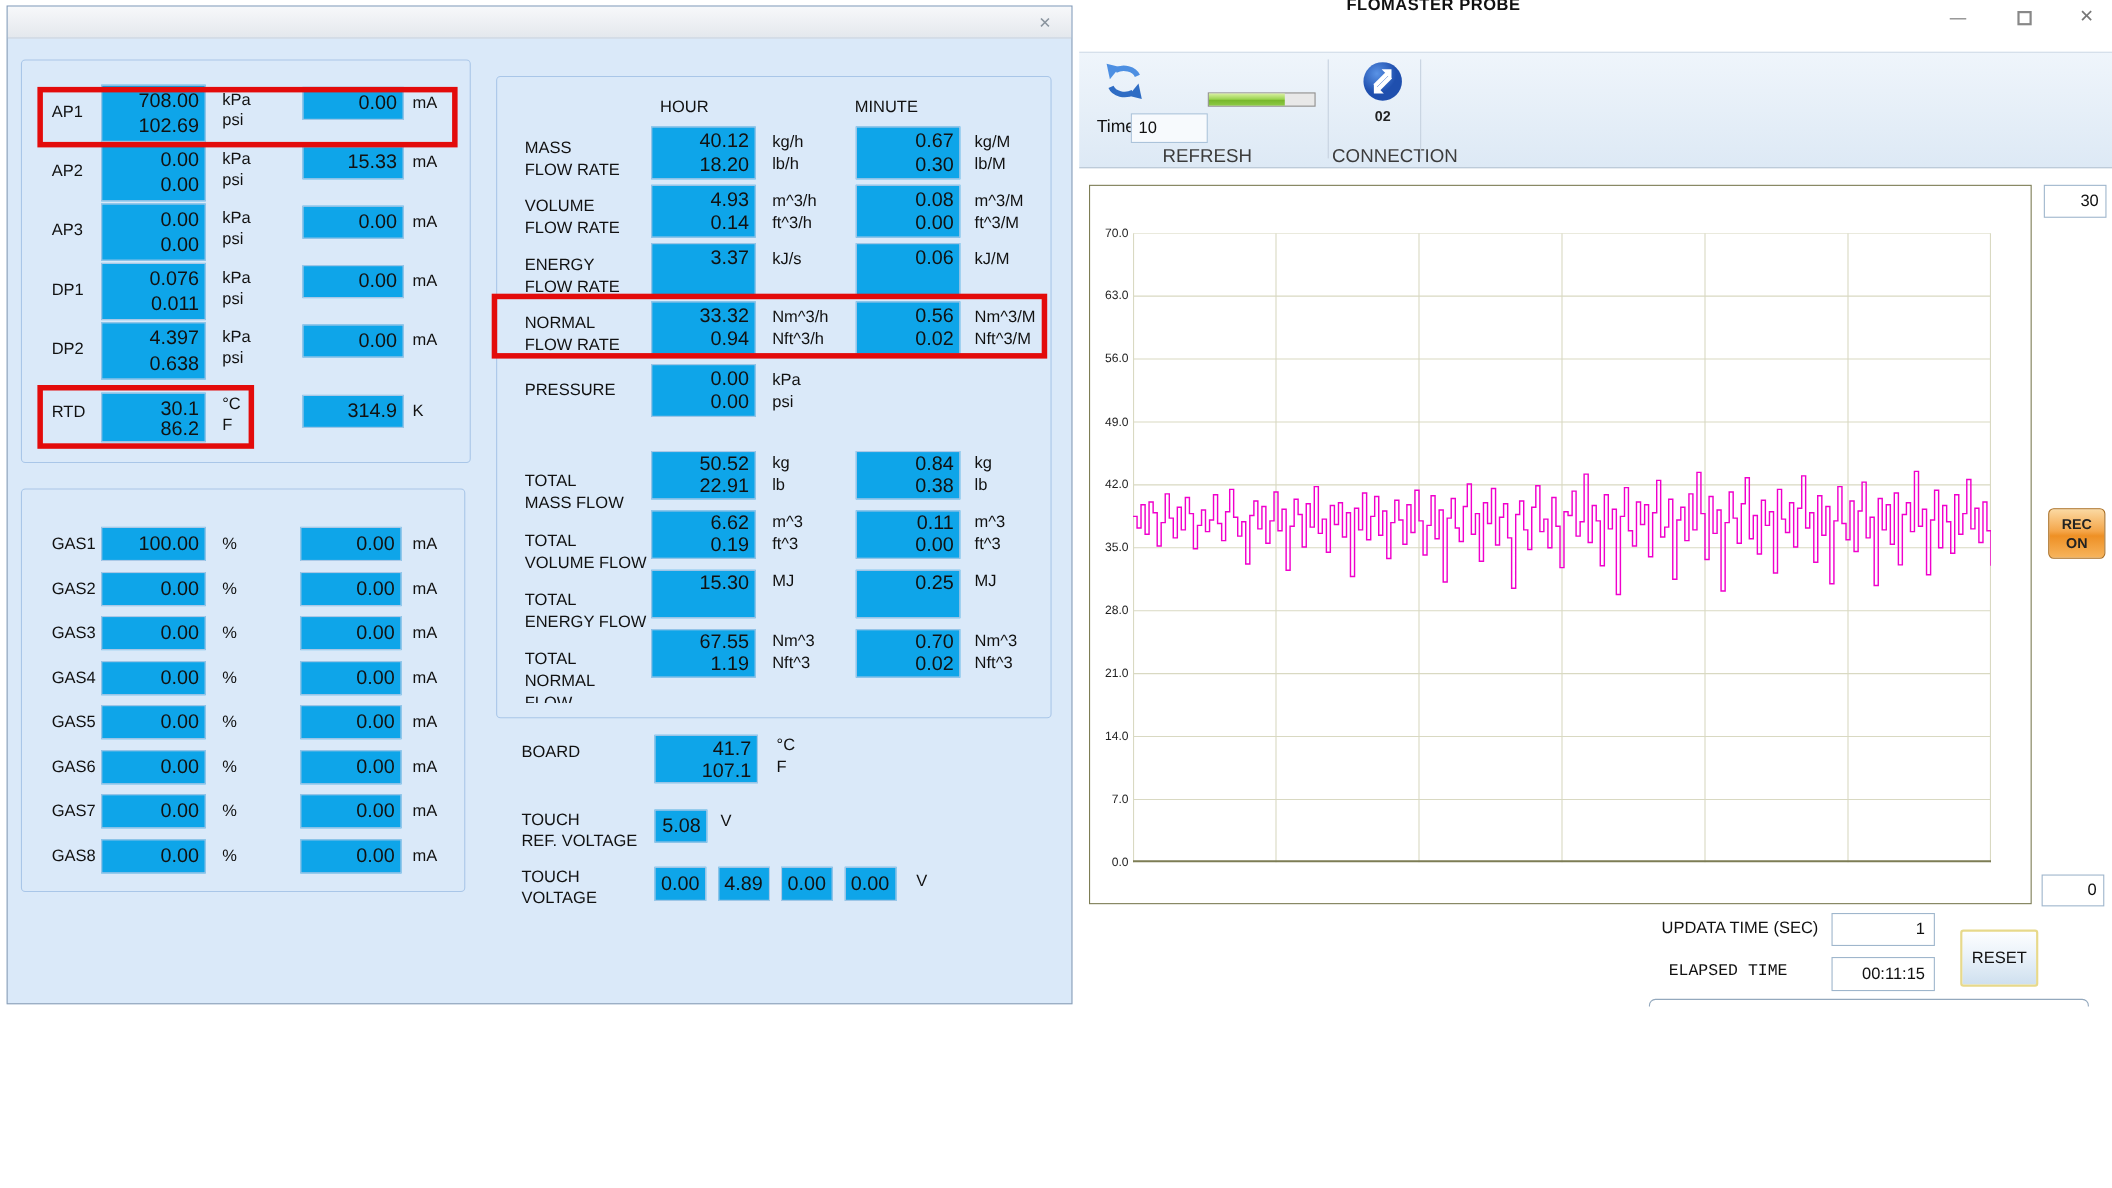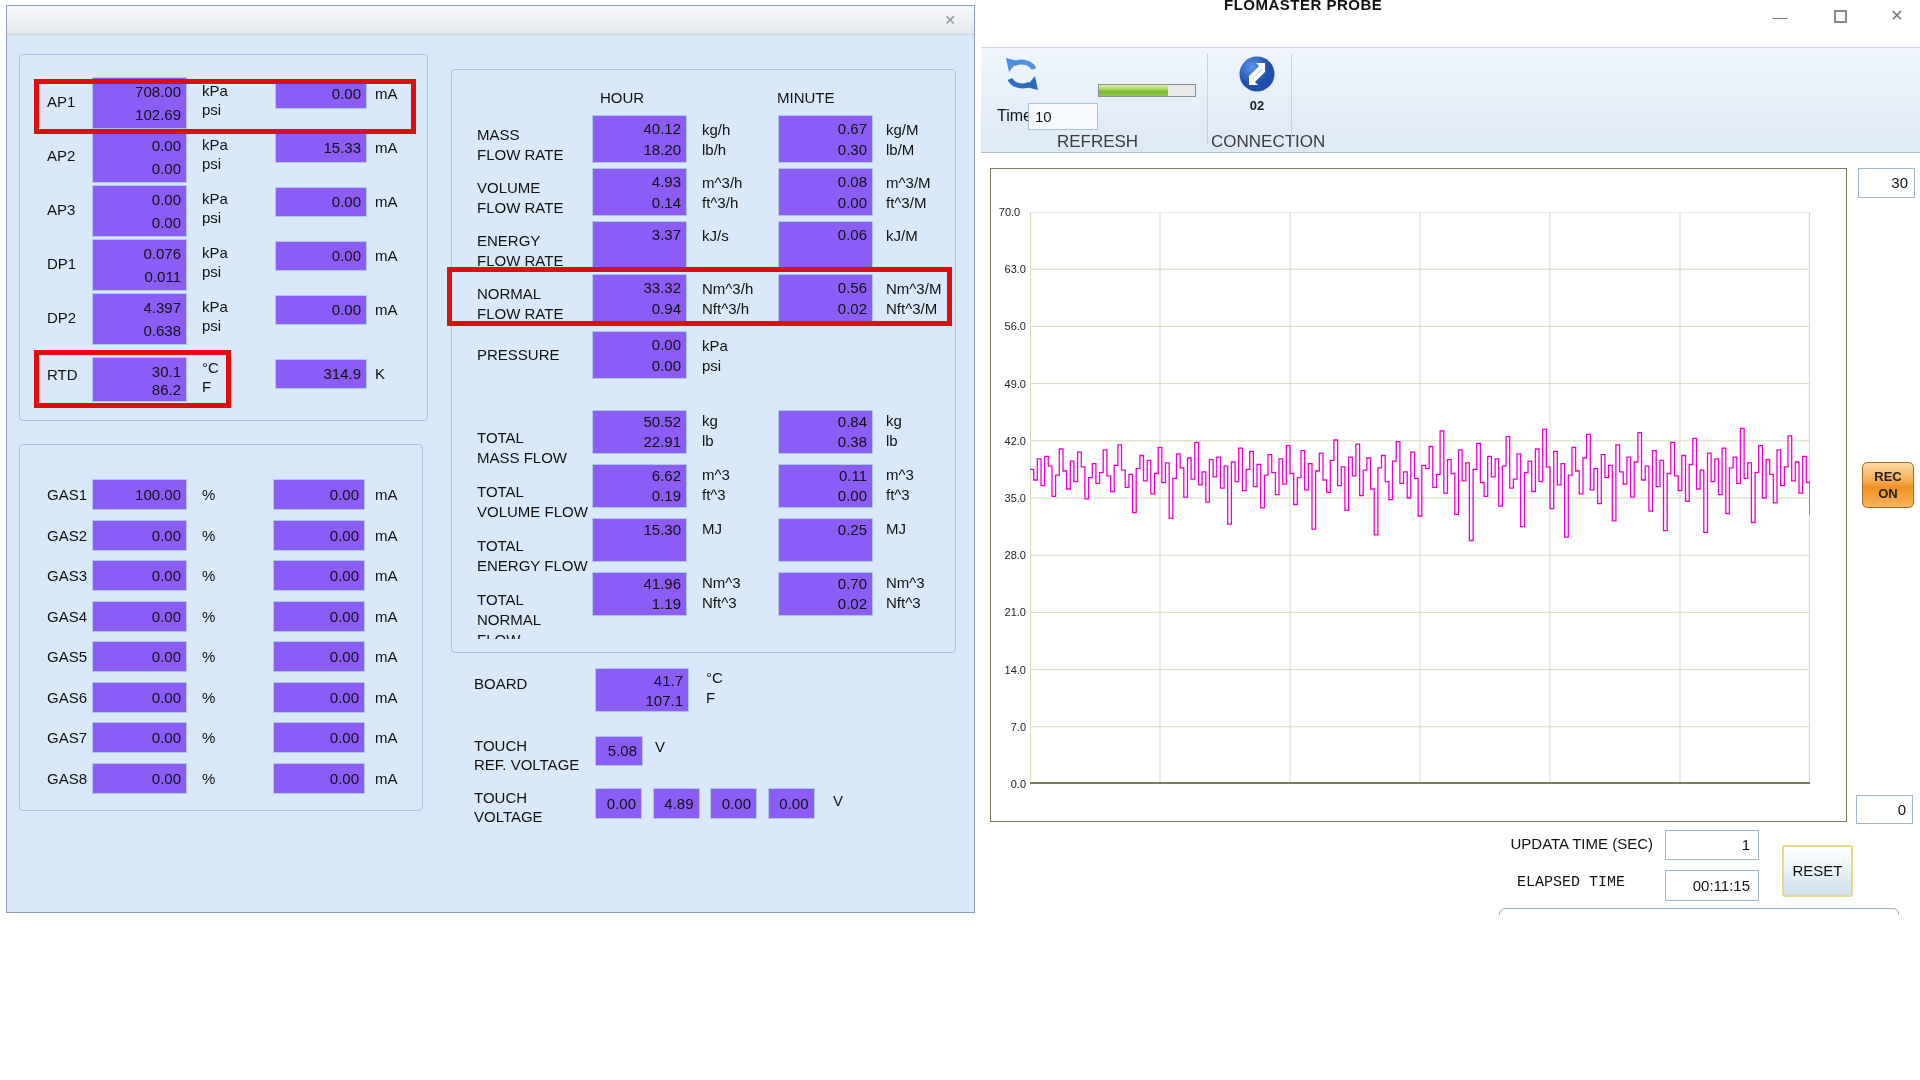--- a/index.html
+++ b/index.html
@@ -11,21 +11,21 @@
   #dlg-titlebar{position:absolute;left:0;top:0;right:0;height:28px;
       background:linear-gradient(#f7f8fa,#e4e8ed);border-bottom:1px solid #cdd4dc;}
   #dlg-close{position:absolute;right:12px;top:4px;width:24px;height:20px;text-align:center;
       font-size:14px;color:#8a949e;line-height:20px;cursor:default;}
   .panel{position:absolute;border:1px solid #a9c6e8;border-radius:4px;box-sizing:border-box;}
   #panelA{left:12px;top:48px;width:409px;height:367px;}
   #panelB{left:12px;top:438px;width:404px;height:367px;}
   #panelM{left:444px;top:63px;width:505px;height:584px;overflow:hidden;}
   .rowhost{position:absolute;left:0;top:0;right:0;bottom:0;}
   .lbl{position:absolute;font-size:15px;line-height:19px;white-space:pre;}
-  .box{position:absolute;background:#8b5cf6;border:1px solid #abc8e6;box-sizing:border-box;font-size:15px;}
+  .box{position:absolute;background:#0ea5e9;border:1px solid #abc8e6;box-sizing:border-box;font-size:18px;}
   .box .l1,.box .l2{position:absolute;left:0;right:5px;text-align:right;line-height:19px;}
   
   .s-row{position:absolute;left:0;right:0;height:52px;}
   .s-row:nth-of-type(1){top:22px}.s-row:nth-of-type(2){top:76px}.s-row:nth-of-type(3){top:130px}
   .s-row:nth-of-type(4){top:184px}.s-row:nth-of-type(5){top:238px}.s-row:nth-of-type(6){top:302px;height:45px}
   .s-row .row-lbl{left:27px;top:15px;}
   .s-row .vbox{left:72px;top:0;width:95px;height:52px;}
   .s-row .vbox .l1{top:4px}.s-row .vbox .l2{top:27px}
   .s-row .u1{left:182px;top:4px}.s-row .u2{left:182px;top:23px}
   .s-row .mabox{left:255px;top:2px;width:92px;height:30px;}
@@ -474,21 +474,21 @@
             </div>
             <div class="lbl mu1">MJ</div>
             <div class="lbl mu2"></div>
           </div>
 
           <div class="t-row">
             <div class="lbl tl1">TOTAL</div>
             <div class="lbl tl2">NORMAL</div>
             <div class="lbl tl3">FLOW</div>
             <div class="box hbox">
-              <div class="l1">41.96</div>
+              <div class="l1">67.55</div>
               <div class="l2">1.19</div>
             </div>
             <div class="lbl hu1">Nm^3</div>
             <div class="lbl hu2">Nft^3</div>
             <div class="box mbox">
               <div class="l1">0.70</div>
               <div class="l2">0.02</div>
             </div>
             <div class="lbl mu1">Nm^3</div>
             <div class="lbl mu2">Nft^3</div>
@@ -586,21 +586,21 @@
           <div class="ytick" style="top: 609px;">0.0</div>
           <div class="ytick" style="top: 551.8px;">7.0</div>
           <div class="ytick" style="top: 494.6px;">14.0</div>
           <div class="ytick" style="top: 437.4px;">21.0</div>
           <div class="ytick" style="top: 380.2px;">28.0</div>
           <div class="ytick" style="top: 323px;">35.0</div>
           <div class="ytick" style="top: 265.8px;">42.0</div>
           <div class="ytick" style="top: 208.6px;">49.0</div>
           <div class="ytick" style="top: 151.4px;">56.0</div>
           <div class="ytick" style="top: 94.2px;">63.0</div>
-          <div class="ytick" style="top: 37px; text-align: center;">70.0</div>
+          <div class="ytick" style="top: 37px;">70.0</div>
         </div>
       <div id="plot"><svg width="780" height="572" xmlns="http://www.w3.org/2000/svg">
             <line x1="0" y1="514.8" x2="780" y2="514.8" stroke="#d9d9c2" stroke-width="1"></line>
             <line x1="0" y1="457.6" x2="780" y2="457.6" stroke="#d9d9c2" stroke-width="1"></line>
             <line x1="0" y1="400.4" x2="780" y2="400.4" stroke="#d9d9c2" stroke-width="1"></line>
             <line x1="0" y1="343.2" x2="780" y2="343.2" stroke="#d9d9c2" stroke-width="1"></line>
             <line x1="0" y1="286.0" x2="780" y2="286.0" stroke="#d9d9c2" stroke-width="1"></line>
             <line x1="0" y1="228.8" x2="780" y2="228.8" stroke="#d9d9c2" stroke-width="1"></line>
             <line x1="0" y1="171.6" x2="780" y2="171.6" stroke="#d9d9c2" stroke-width="1"></line>
             <line x1="0" y1="114.4" x2="780" y2="114.4" stroke="#d9d9c2" stroke-width="1"></line>

